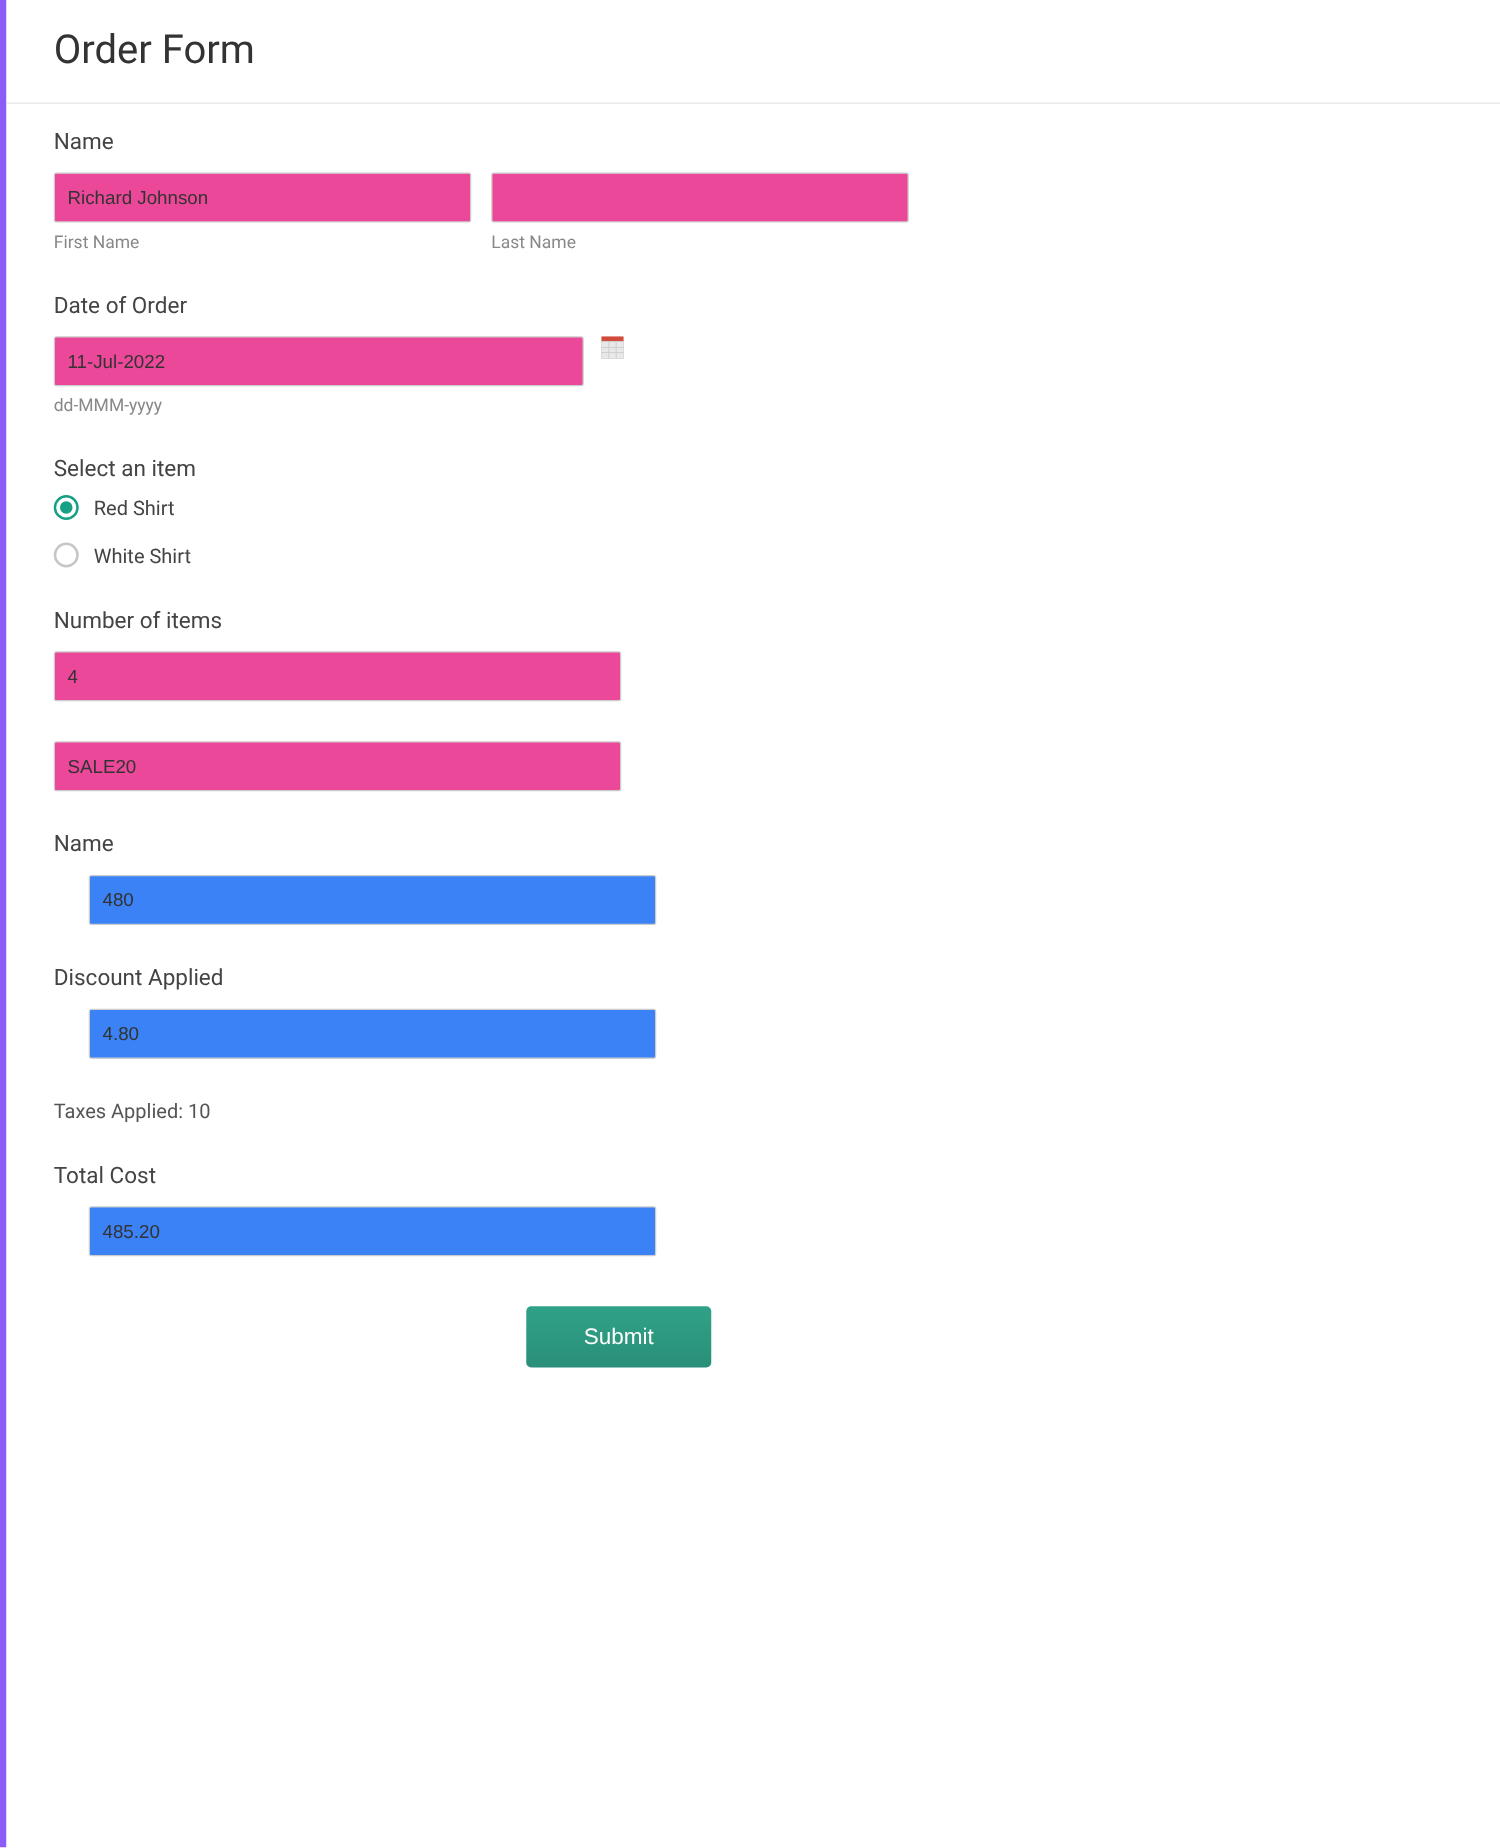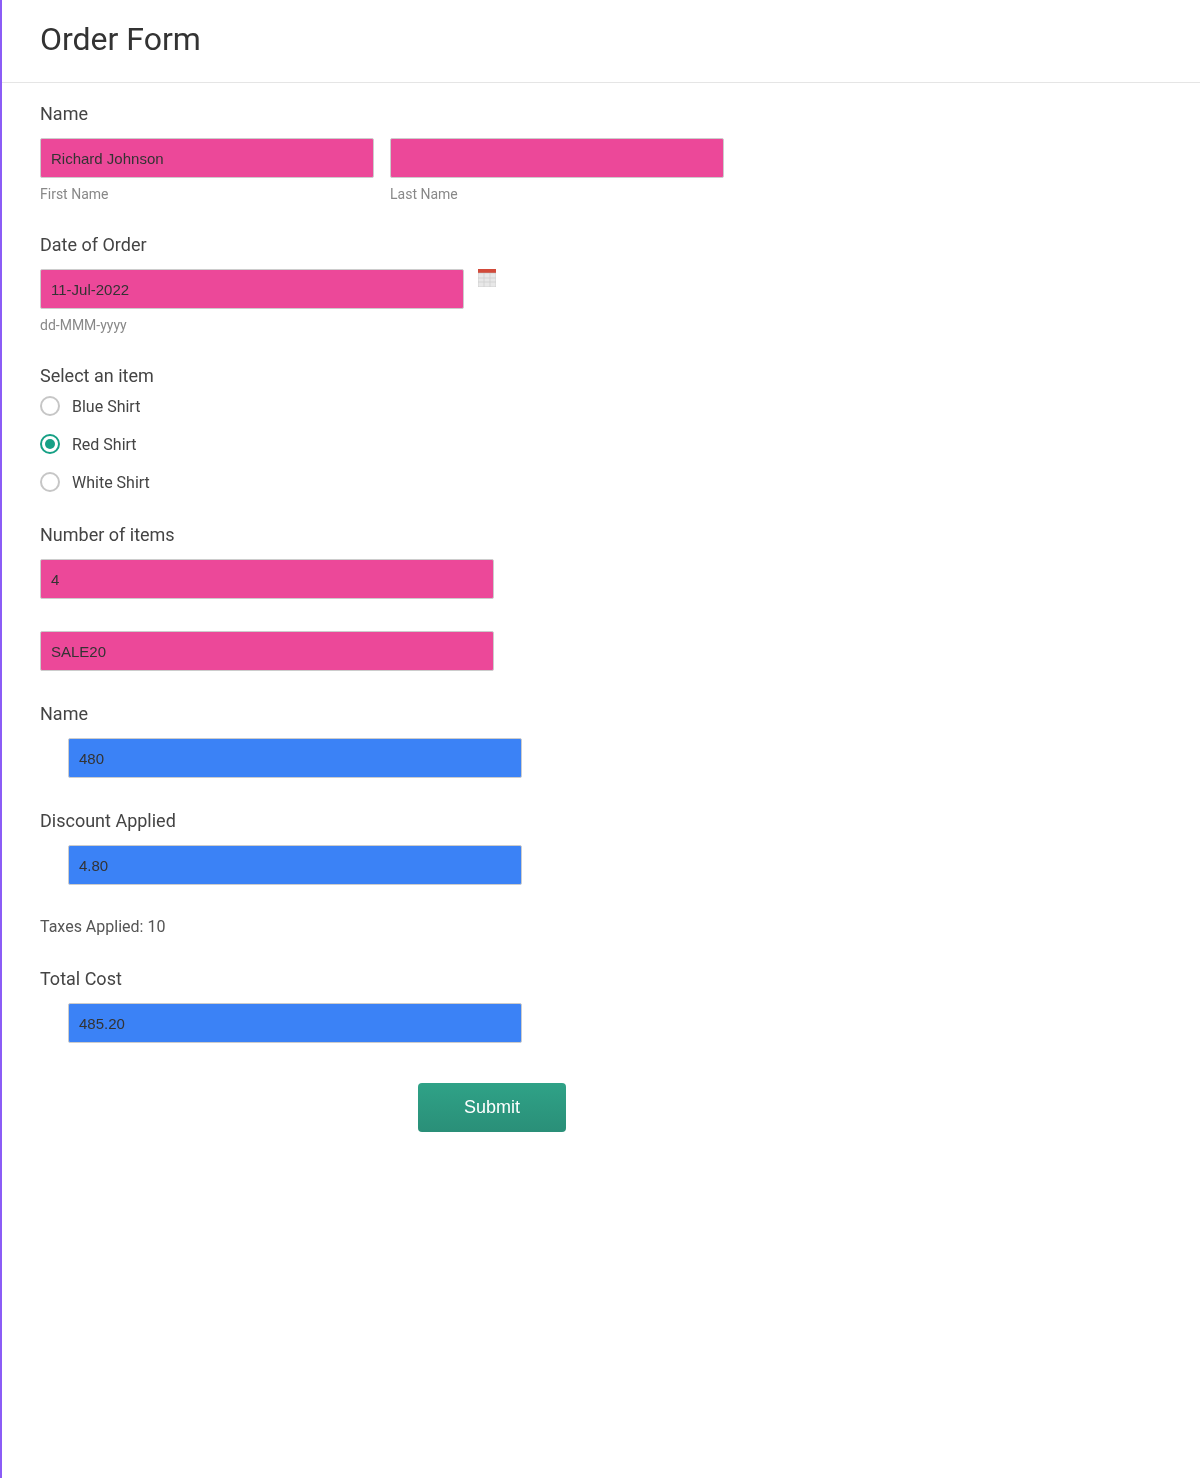--- a/index.html
+++ b/index.html
@@ -5,21 +5,21 @@
   * { box-sizing: border-box; }
   html, body {
     margin: 0;
     padding: 0;
     font-family: -apple-system, BlinkMacSystemFont, "Segoe UI", Roboto, "Helvetica Neue", Arial, sans-serif;
     color: #333;
     background: #fff;
   }
   .page {
     width: 1200px;
-    border-left: 2px solid #8b5cf6;
+    border-left: 5px solid #8b5cf6;
     min-height: 1478px;
     position: relative;
   }
   .header {
     padding: 20px 0 24px 38px;
     border-bottom: 1px solid #e5e5e5;
   }
   h1.title {
     font-size: 32px;
     font-weight: 400;
@@ -147,24 +147,20 @@
           </svg>
         </span>
       </div>
       <div class="sub-label">dd-MMM-yyyy</div>
     </div>
 
     <div class="field-block">
       <span class="field-label">Select an item</span>
       <div class="radios">
         <div class="radio-row">
-          <span class="radio-outer"></span>
-          <span class="radio-label">Blue Shirt</span>
-        </div>
-        <div class="radio-row">
           <span class="radio-outer selected">
               <span class="radio-inner"></span>
             </span>
           <span class="radio-label">Red Shirt</span>
         </div>
         <div class="radio-row">
           <span class="radio-outer"></span>
           <span class="radio-label">White Shirt</span>
         </div>
       </div>

